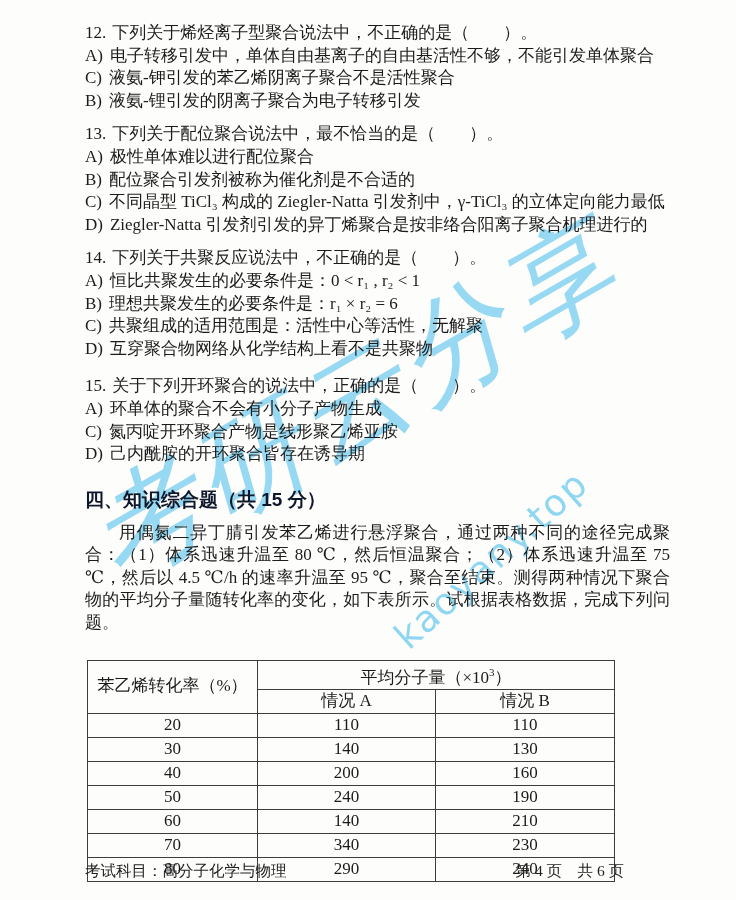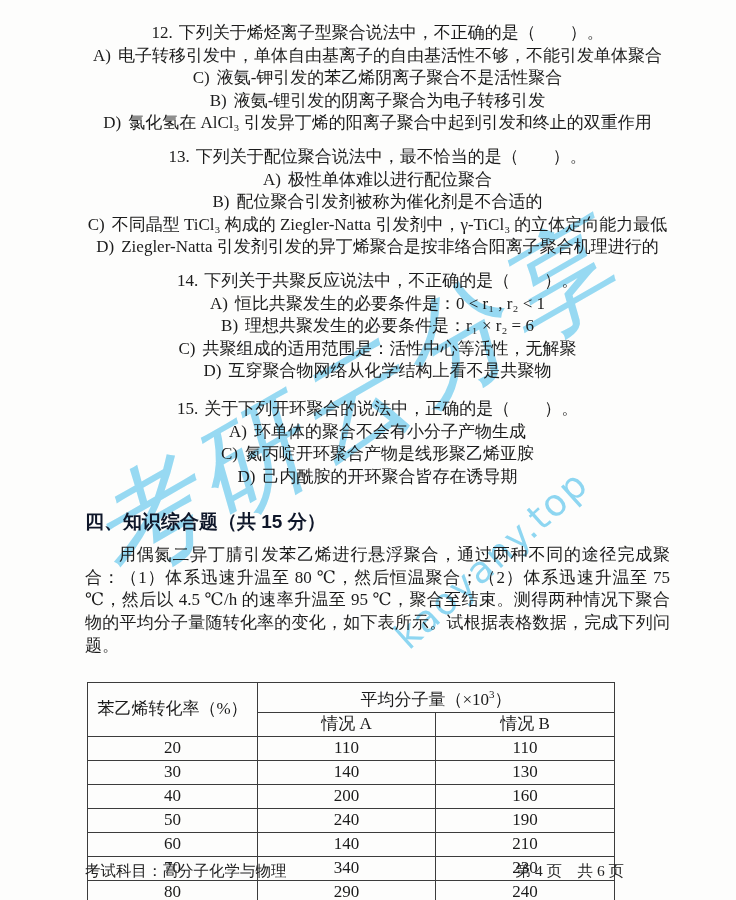--- a/index.html
+++ b/index.html
@@ -34,21 +34,21 @@
     transform:rotate(-42deg);transform-origin:0 0;
     font-family:"DejaVu Sans",sans-serif;
   }
   
   .content{
     position:relative;z-index:2;
     padding:22px 66px 0 85px;
     color:#1b1b1b;
     font-size:17px;line-height:22.6px;
   }
-  .question{margin-bottom:11px;text-align:center;}
+  .question{margin-bottom:11px;}
   .q14{margin-bottom:15px;}
   .q15{margin-bottom:0;}
   .qline{white-space:nowrap;}
   .qnum{margin-right:6px;}
   .opt-label{margin-right:7px;}
   .section-title{
     margin:22px 0 10px 0;
     font-family:"Liberation Sans","DejaVu Sans",sans-serif;
     font-weight:bold;
     font-size:19px;line-height:24px;
@@ -94,21 +94,20 @@
     <div class="wm-url">kaoyany.top</div>
   </div>
 
   <div class="content">
 
     <div class="question">
       <div class="qline"><span class="qnum">12.</span><span>下列关于烯烃离子型聚合说法中，不正确的是（　　）。</span></div>
       <div class="qline"><span class="opt-label">A)</span><span>电子转移引发中，单体自由基离子的自由基活性不够，不能引发单体聚合</span></div>
       <div class="qline"><span class="opt-label">C)</span><span>液氨-钾引发的苯乙烯阴离子聚合不是活性聚合</span></div>
       <div class="qline"><span class="opt-label">B)</span><span>液氨-锂引发的阴离子聚合为电子转移引发</span></div>
-      <div class="qline"><span class="opt-label">D)</span><span>氯化氢在 AlCl₃ 引发异丁烯的阳离子聚合中起到引发和终止的双重作用</span></div>
     </div>
 
     <div class="question">
       <div class="qline"><span class="qnum">13.</span><span>下列关于配位聚合说法中，最不恰当的是（　　）。</span></div>
       <div class="qline"><span class="opt-label">A)</span><span>极性单体难以进行配位聚合</span></div>
       <div class="qline"><span class="opt-label">B)</span><span>配位聚合引发剂被称为催化剂是不合适的</span></div>
       <div class="qline"><span class="opt-label">C)</span><span>不同晶型 TiCl₃ 构成的 Ziegler-Natta 引发剂中，γ-TiCl₃ 的立体定向能力最低</span></div>
       <div class="qline"><span class="opt-label">D)</span><span>Ziegler-Natta 引发剂引发的异丁烯聚合是按非络合阳离子聚合机理进行的</span></div>
     </div>
 

